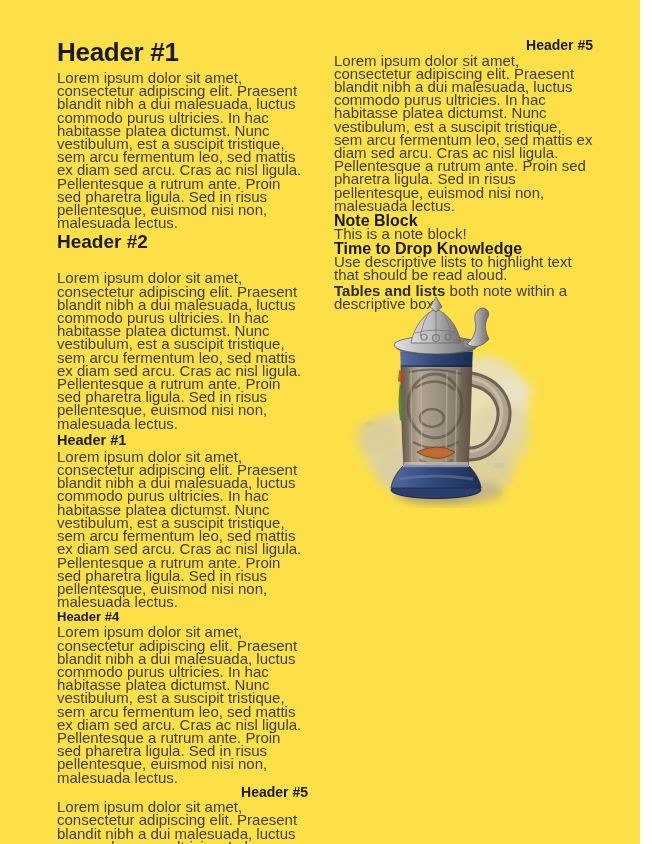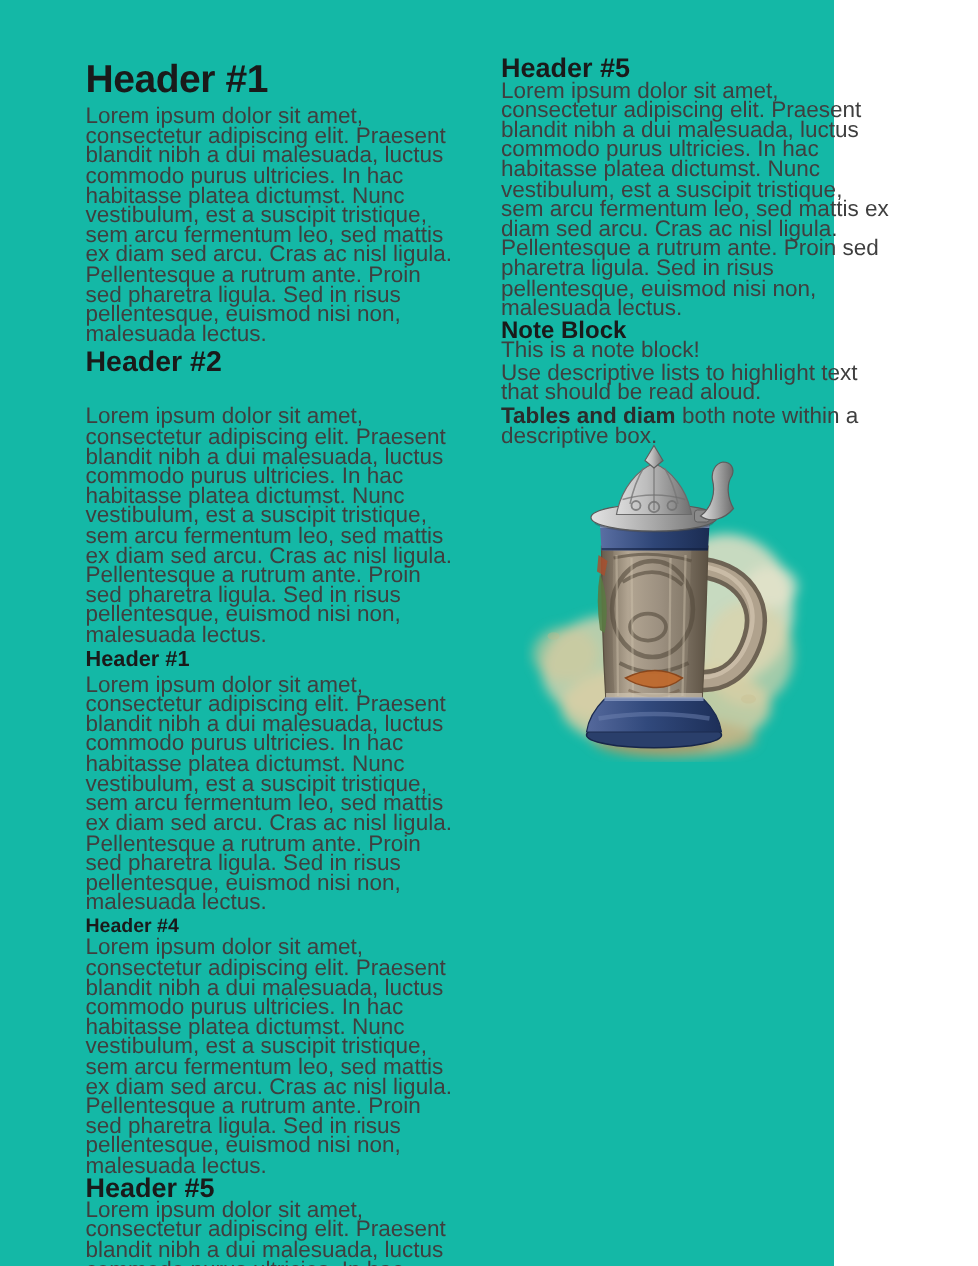--- a/index.html
+++ b/index.html
@@ -3,36 +3,36 @@
 <meta charset="utf-8">
 <style>
   * { box-sizing: border-box; }
   html, body { margin: 0; padding: 0; }
   body {
     width: 652px; height: 844px;
     background: #ffffff;
     font-family: "Liberation Sans", "DejaVu Sans", sans-serif;
     overflow: hidden;
   }
-  .page { position: relative; width: 556px; height: 844px; background: #14b8a6; }
+  .page { position: relative; width: 640px; height: 844px; background: #fde047; }
 
   .col { position: absolute; top: 38px; }
   .col-left  { left: 57px;  width: 251px; }
   .col-right { left: 334px; width: 259px; }
 
   p.body-text {
     font-size: 15px; line-height: 13.2px;
     color: #3f3f3f; margin: 0 0 2px 0;
   }
   h1, h2, h3, h4, h5 { color: #1a1a1a; font-weight: bold; }
   h1 { font-size: 26px;   line-height: 28px;   margin: 0 0 5px 0; letter-spacing: -0.3px; }
   h2 { font-size: 19px;   line-height: 21px;   margin: 1px 0 19px 0; }
   h3 { font-size: 14.5px; line-height: 16px;   margin: 2px 0 2px 0; }
   h4 { font-size: 13px; line-height: 14px;   margin: 2px 0 1px 0; }
-  h5 { font-size: 18px; line-height: 13.5px; margin: 1px 0 1px 0; }
+  h5 { font-size: 14px; line-height: 13.5px; margin: 1px 0 1px 0; text-align: right; }
   .mini-head {
     font-size: 16px; line-height: 13px; font-weight: bold;
     color: #1a1a1a; margin: 1px 0 0 0;
   }
   .lead-bold { font-weight: bold; color: #2b2b2b; }
 
   .figure {
     position: absolute; left: 349px; top: 296px;
     width: 200px; height: 212px;
   }
@@ -59,23 +59,24 @@
     <p class="body-text">Lorem ipsum dolor sit amet, consectetur adipiscing elit. Praesent blandit nibh a dui malesuada, luctus commodo purus ultricies. In hac habitasse platea dictumst. Nunc vestibulum, est a suscipit tristique, sem arcu fermentum leo, sed mattis ex diam sed arcu. Cras ac nisl ligula. Pellentesque a rutrum ante. Proin sed pharetra ligula. Sed in risus pellentesque, euismod nisi non, malesuada lectus.</p>
   </div>
 
   <div class="col col-right">
     <h5>Header #5</h5>
     <p class="body-text">Lorem ipsum dolor sit amet, consectetur adipiscing elit. Praesent blandit nibh a dui malesuada, luctus commodo purus ultricies. In hac habitasse platea dictumst. Nunc vestibulum, est a suscipit tristique, sem arcu fermentum leo, sed mattis ex diam sed arcu. Cras ac nisl ligula. Pellentesque a rutrum ante. Proin sed pharetra ligula. Sed in risus pellentesque, euismod nisi non, malesuada lectus.</p>
 
     <div class="mini-head">Note Block</div>
     <p class="body-text">This is a note block!</p>
 
+    <div class="mini-head">Time to Drop Knowledge</div>
     <p class="body-text">Use descriptive lists to highlight text that should be read aloud.</p>
 
-    <p class="body-text"><span class="lead-bold">Tables and diam</span> <span>both note within a descriptive box.</span></p>
+    <p class="body-text"><span class="lead-bold">Tables and lists</span> <span>both note within a descriptive box.</span></p>
   </div>
 
   <div class="figure">
     <svg width="200" height="212" viewBox="0 0 200 212" xmlns="http://www.w3.org/2000/svg">
       <defs>
         <filter id="wcBlur" x="-30%" y="-30%" width="160%" height="160%">
           <feGaussianBlur stdDeviation="4"></feGaussianBlur>
         </filter>
         <linearGradient id="bodyGrad" x1="0" y1="0" x2="1" y2="0">
           <stop offset="0" stop-color="#6f6454"></stop>

